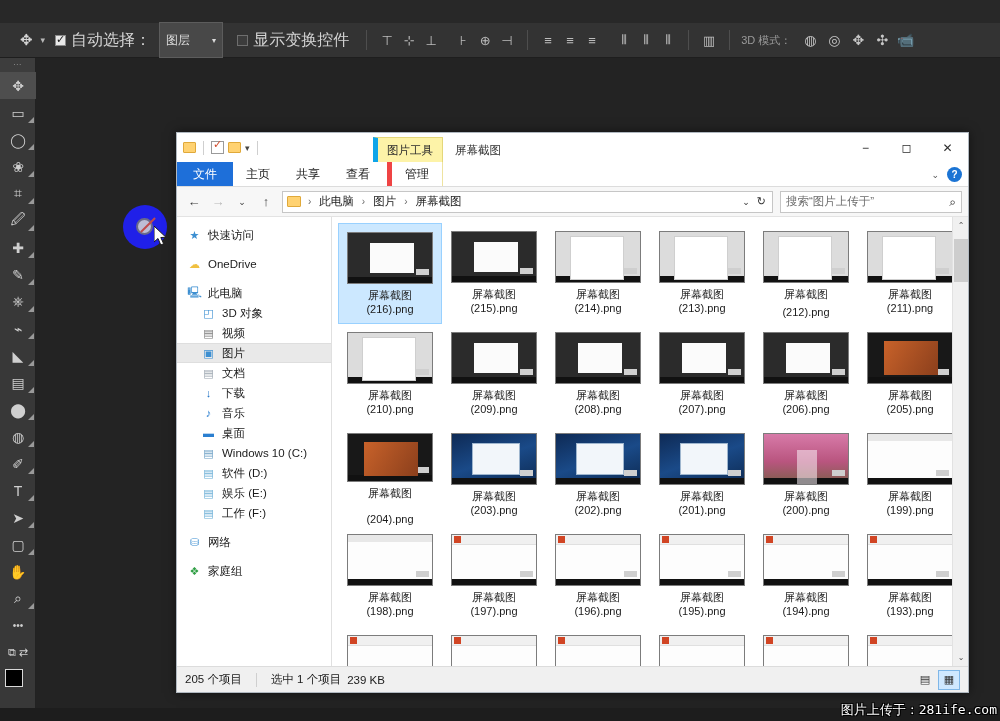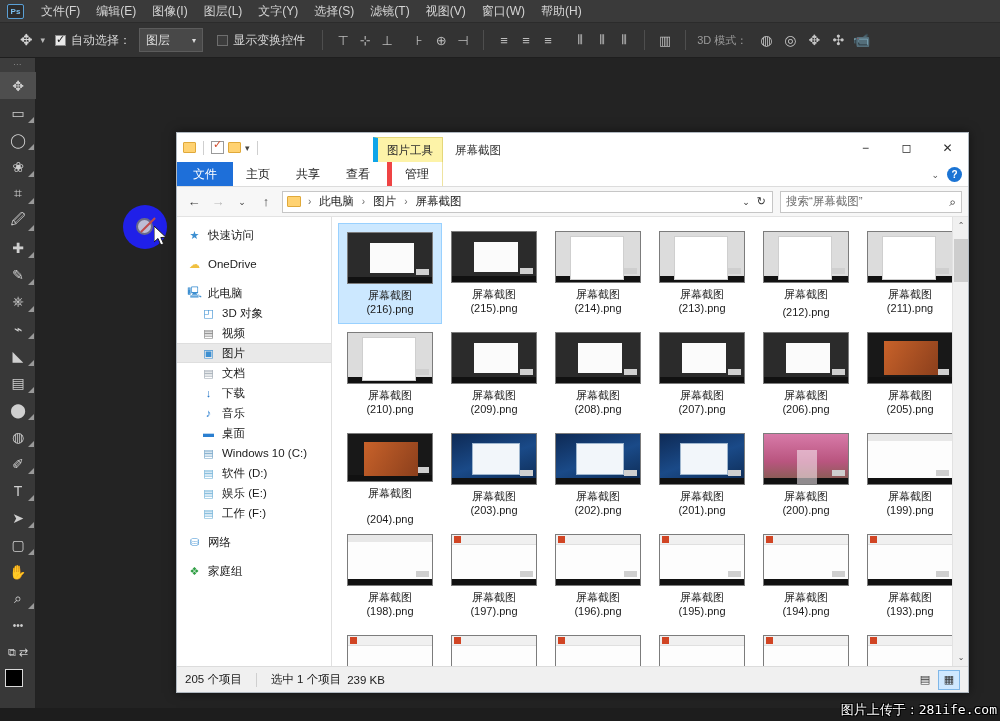--- a/index.html
+++ b/index.html
@@ -39,24 +39,24 @@
   .opt-check {
     width: 11px; height: 11px; background: #e8e8e8; border: 1px solid #8a8a8a;
     display: inline-block; position: relative; vertical-align: middle;
   }
   .opt-check::after {
     content: "✓"; position: absolute; left: 0px; top: -4px;
     color: #1a1a1a; font-size: 11px; line-height: 14px;
   }
   .opt-check.empty { background: #3c3c3c; border-color: #6e6e6e; }
   .opt-check.empty::after { content: ""; }
-  .opt-label { color: #d4d4d4; font-size: 12px; margin-left: 5px; margin-right: 8px; }
+  .opt-label { color: #d4d4d4; font-size: 16px; margin-left: 5px; margin-right: 8px; }
   .opt-select {
     background: #484848; border: 1px solid #5c5c5c; color: #dcdcdc;
-    font-size: 12px; padding: 2px 6px; min-width: 50px; height: 24px;
+    font-size: 12px; padding: 2px 6px; min-width: 50px; height: 36px;
     display: flex; align-items: center; justify-content: space-between; gap: 22px;
   }
   .opt-sep { width: 1px; height: 20px; background: #4e4e4e; margin: 0 9px; }
   .align-ico {
     width: 22px; height: 22px; display: flex; align-items: center;
     justify-content: center; color: #bdbdbd; font-size: 13px;
   }
   .three-d-label { color: #9a9a9a; font-size: 11px; margin: 0 7px 0 2px; }
   .d3-ico {
     width: 24px; height: 22px; display: flex; align-items: center;
@@ -326,33 +326,20 @@
     font-size: 13px; color: #ffffff; font-family: "DejaVu Sans Mono", monospace;
     letter-spacing: 0px; text-shadow: 1px 1px 0 #000, -1px -1px 0 #000, 1px -1px 0 #000, -1px 1px 0 #000;
     z-index: 50;
   }
 </style>
 </head>
 <body>
 
 <div id="app">
 
-  <div class="ps-menubar">
-    <div class="ps-logo">Ps</div>
-    <div class="ps-menu-item">文件(F)</div>
-    <div class="ps-menu-item">编辑(E)</div>
-    <div class="ps-menu-item">图像(I)</div>
-    <div class="ps-menu-item">图层(L)</div>
-    <div class="ps-menu-item">文字(Y)</div>
-    <div class="ps-menu-item">选择(S)</div>
-    <div class="ps-menu-item">滤镜(T)</div>
-    <div class="ps-menu-item">视图(V)</div>
-    <div class="ps-menu-item">窗口(W)</div>
-    <div class="ps-menu-item">帮助(H)</div>
-  </div>
 
   <div class="ps-optionsbar">
     <div class="opt-move-icon">✥</div>
     <div class="opt-caret">▾</div>
     <div class="opt-check"></div>
     <div class="opt-label">自动选择：</div>
     <div class="opt-select">
       <span>图层</span>
       <span style="font-size:8px;">▾</span>
     </div>
@@ -474,21 +461,21 @@
         <span class="crumb-sep">›</span>
         <span class="crumb">图片</span>
         <span class="crumb-sep">›</span>
         <span class="crumb">屏幕截图</span>
         <div class="addr-right">
           <span class="addr-caret">⌄</span>
           <span class="refresh-ico">↻</span>
         </div>
       </div>
       <div class="search-box">
-        <div class="search-ph">搜索“屏幕截图”</div>
+        <div class="search-ph">搜索“图片上传于”</div>
         <div class="search-ico">⌕</div>
       </div>
     </div>
 
     <div class="ex-body">
 
       <div class="ex-sidebar" id="sidebar">
           <div class="nav-item">
             <span class="ni-ico" style="color: rgb(61, 143, 209);">★</span>
             <span>快速访问</span>

